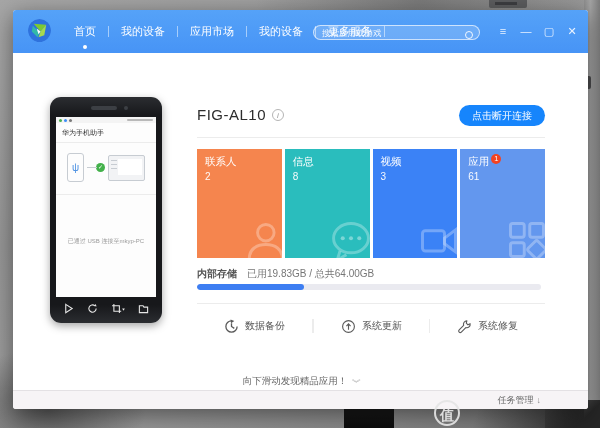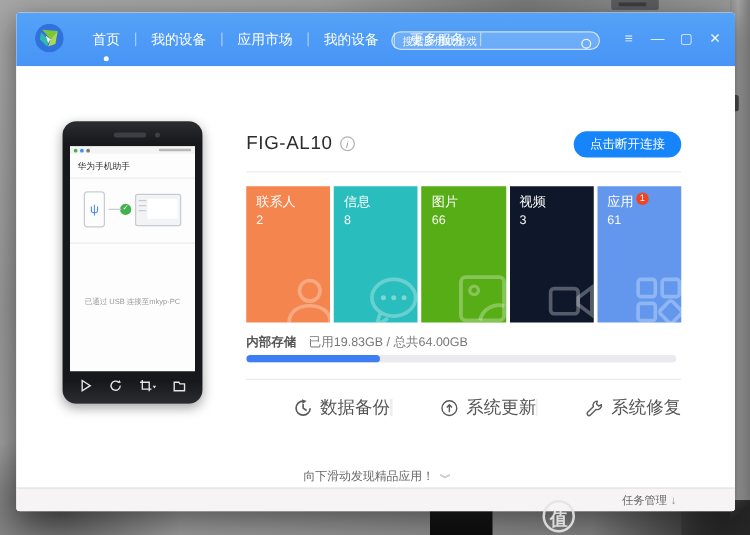--- a/index.html
+++ b/index.html
@@ -71,21 +71,21 @@
   .tile{flex:1;position:relative;padding:6px 0 0 8px;color:#fff;cursor:pointer;overflow:hidden;}
   .tile .tl{font-size:10.5px;display:flex;align-items:flex-start;gap:2px;}
   .tile .tc{font-size:10px;margin-top:2px;opacity:.95;}
   .tile svg{position:absolute;right:-4px;bottom:-4px;opacity:.85;}
   .badge{min-width:10px;height:10px;border-radius:5px;background:#f44321;color:#fff;font-size:7.5px;line-height:10px;text-align:center;padding:0 2px;margin-top:-1px;}
   .storage{position:absolute;left:0;top:214px;font-size:10px;color:#777;display:flex;gap:10px;}
   .storage b{color:#555;font-weight:bold;}
   .pbar{position:absolute;left:0;top:231px;width:344px;height:6px;border-radius:3px;background:#eaeaf0;overflow:hidden;}
   .pfill{height:100%;border-radius:3px;background:#3d7ef2;}
   .tools{position:absolute;left:0;top:258px;width:348px;height:30px;display:flex;align-items:center;}
-  .tool{flex:1;display:flex;align-items:center;justify-content:flex-end;gap:6px;font-size:14px;color:#555;cursor:pointer;}
+  .tool{flex:1;display:flex;align-items:center;justify-content:center;gap:6px;font-size:10px;color:#555;cursor:pointer;}
   .tool-sep{width:1px;height:14px;background:#ececec;}
   .promo{position:absolute;left:0;top:322px;width:575px;text-align:center;font-size:9.5px;color:#666;cursor:pointer;}
   .promo .chev{display:inline-block;margin-left:5px;color:#999;transform:rotate(90deg);font-size:9px;letter-spacing:-3px;}
 
   .statusbar{position:absolute;left:0;bottom:0;width:575px;height:19px;background:#f7f4f6;border-top:1px solid #e4e1e4;}
   .sb-left{position:absolute;left:9px;top:4px;font-size:9px;color:#9b9b9b;}
   .sb-right{position:absolute;right:47px;top:3px;font-size:9px;color:#666;display:flex;align-items:center;gap:3px;cursor:pointer;}
   .dl-ico{font-size:9px;color:#888;line-height:1;}
 
   
@@ -211,32 +211,21 @@
               </div>
             <div class="tc">8</div>
             <svg width="46" height="44" viewBox="0 0 24 24">
               <ellipse cx="12" cy="11" rx="9.5" ry="8" fill="none" stroke="rgba(255,255,255,.35)" stroke-width="1.6"></ellipse>
               <path d="M6 18l-1.5 5 5-3" fill="none" stroke="rgba(255,255,255,.35)" stroke-width="1.6"></path>
               <circle cx="7.5" cy="11" r="1.1" fill="rgba(255,255,255,.45)"></circle>
                 <circle cx="12" cy="11" r="1.1" fill="rgba(255,255,255,.45)"></circle>
                 <circle cx="16.5" cy="11" r="1.1" fill="rgba(255,255,255,.45)"></circle>
             </svg>
           </div>
-          <div class="tile" style="background: rgb(87, 173, 21);">
-            <div class="tl">
-                <span>图片</span>
-              </div>
-            <div class="tc">66</div>
-            <svg width="46" height="46" viewBox="0 0 24 24">
-              <rect x="3" y="3" width="18" height="18" rx="2" fill="none" stroke="rgba(255,255,255,.35)" stroke-width="1.6"></rect>
-              <circle cx="8.5" cy="8.5" r="1.8" fill="none" stroke="rgba(255,255,255,.35)" stroke-width="1.4"></circle>
-              <path d="M21 15a8 8 0 0 0-10 6" fill="none" stroke="rgba(255,255,255,.35)" stroke-width="1.6"></path>
-            </svg>
-          </div>
-          <div class="tile" style="background: #0f172a;">
+          <div class="tile" style="background: #3b82f6;">
             <div class="tl">
                 <span>视频</span>
               </div>
             <div class="tc">3</div>
             <svg width="44" height="44" viewBox="0 0 24 24">
               <rect x="3" y="7" width="12" height="11" rx="1.5" fill="none" stroke="rgba(255,255,255,.35)" stroke-width="1.6"></rect>
               <polygon points="15,11 21,6.5 21,18.5 15,14" fill="none" stroke="rgba(255,255,255,.35)" stroke-width="1.6"></polygon>
             </svg>
           </div>
           <div class="tile" style="background: rgb(99, 151, 238);">

